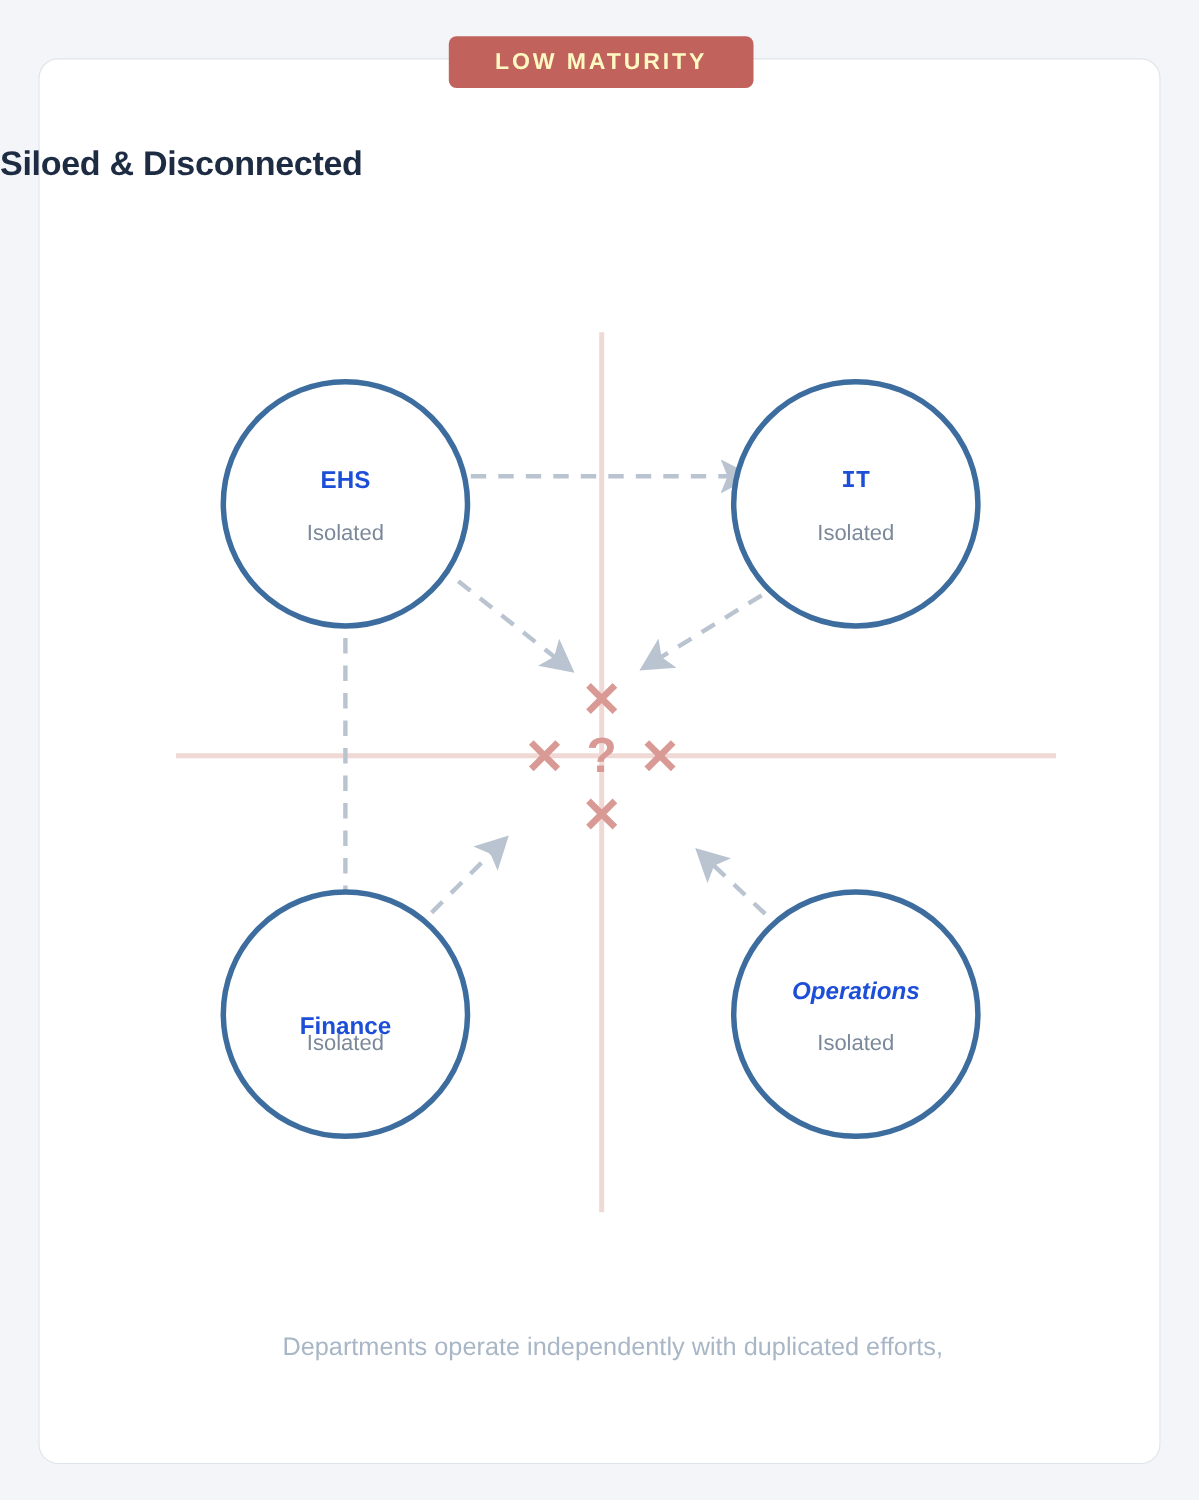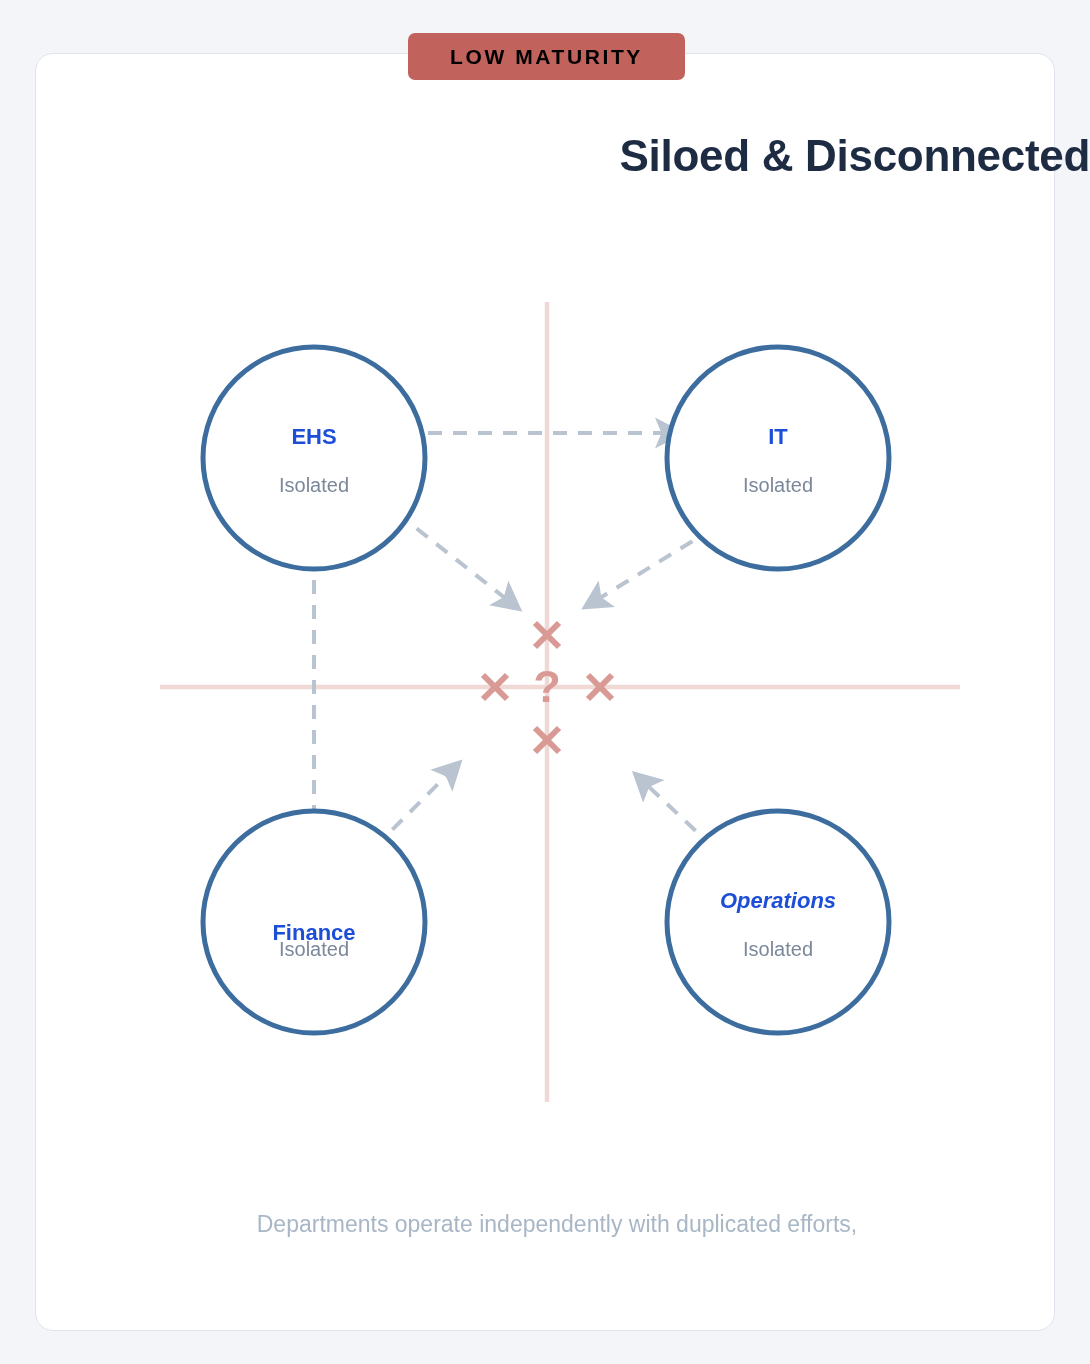--- a/index.html
+++ b/index.html
@@ -28,37 +28,37 @@
   }
   
   .badge {
     position: absolute;
     left: 408px;
     top: 33px;
     width: 277px;
     height: 47px;
     background: #c1635c;
     border-radius: 7px;
-    color: #000000;
+    color: #fef9c3;
     font-size: 21px;
     font-weight: bold;
     letter-spacing: 2.6px;
     display: flex;
     align-items: center;
     justify-content: center;
     z-index: 5;
   }
   
   .title {
     position: absolute;
     left: 0;
     top: 131px;
     width: 1090px;
-    text-align: right;
-    font-size: 44px;
+    text-align: left;
+    font-size: 31px;
     font-weight: bold;
     color: #1e2c43;
     letter-spacing: -0.3px;
   }
   
   .diagram {
     position: absolute;
     left: 35px;
     top: 53px;
     width: 1020px;
@@ -158,21 +158,21 @@
       <g>
         <line x1="500" y1="675" x2="524" y2="699"></line>
         <line x1="524" y1="675" x2="500" y2="699"></line>
       </g>
     </g>
   </svg>
 
   <div class="node-label" style="left:314px; top:437px;">EHS</div>
   <div class="node-sub" style="left:314px; top:485px;">Isolated</div>
 
-  <div class="node-label" style="left:778px; top:437px;">IT</div>
+  <div class="node-label" style="left:778px; top:437px;font-family:Liberation Mono, monospace;">IT</div>
   <div class="node-sub" style="left:778px; top:485px;">Isolated</div>
 
   <div class="node-label" style="left:314px; top:901px;margin-top:32px;">Finance</div>
   <div class="node-sub" style="left:314px; top:949px;">Isolated</div>
 
   <div class="node-label" style="left:778px; top:901px;font-style:italic;">Operations</div>
   <div class="node-sub" style="left:778px; top:949px;">Isolated</div>
 
   <div class="qmark">?</div>
 

